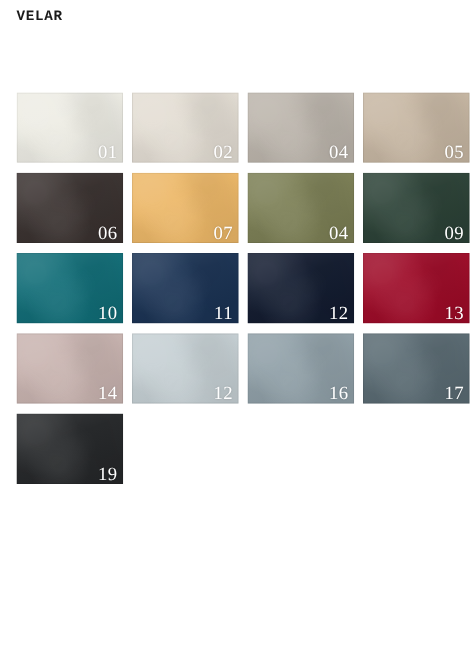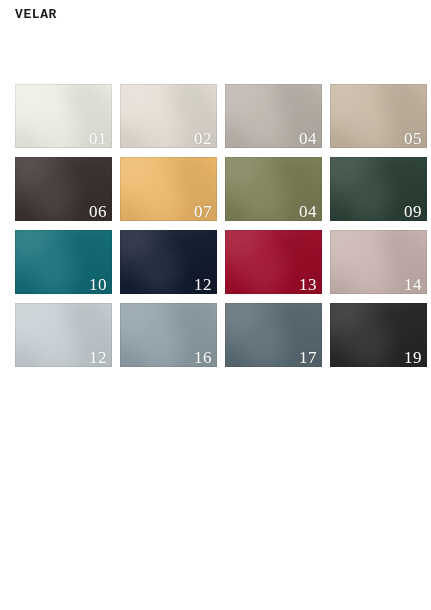--- a/index.html
+++ b/index.html
@@ -159,20 +159,27 @@
         <div class="swatch-number">09</div>
       </div>
       <div class="swatch">
         <div class="swatch-fill" style="background: rgb(17, 109, 119);"></div>
         <div class="swatch-texture"></div>
         <div class="swatch-sheen"></div>
         <div class="swatch-edge"></div>
         <div class="swatch-number">10</div>
       </div>
       <div class="swatch">
+        <div class="swatch-fill" style="background: rgb(27, 51, 84);"></div>
+        <div class="swatch-texture"></div>
+        <div class="swatch-sheen"></div>
+        <div class="swatch-edge"></div>
+        <div class="swatch-number">11</div>
+      </div>
+      <div class="swatch">
         <div class="swatch-fill" style="background: rgb(19, 28, 48);"></div>
         <div class="swatch-texture"></div>
         <div class="swatch-sheen"></div>
         <div class="swatch-edge"></div>
         <div class="swatch-number">12</div>
       </div>
       <div class="swatch">
         <div class="swatch-fill" style="background: rgb(158, 11, 40);"></div>
         <div class="swatch-texture"></div>
         <div class="swatch-sheen"></div>

